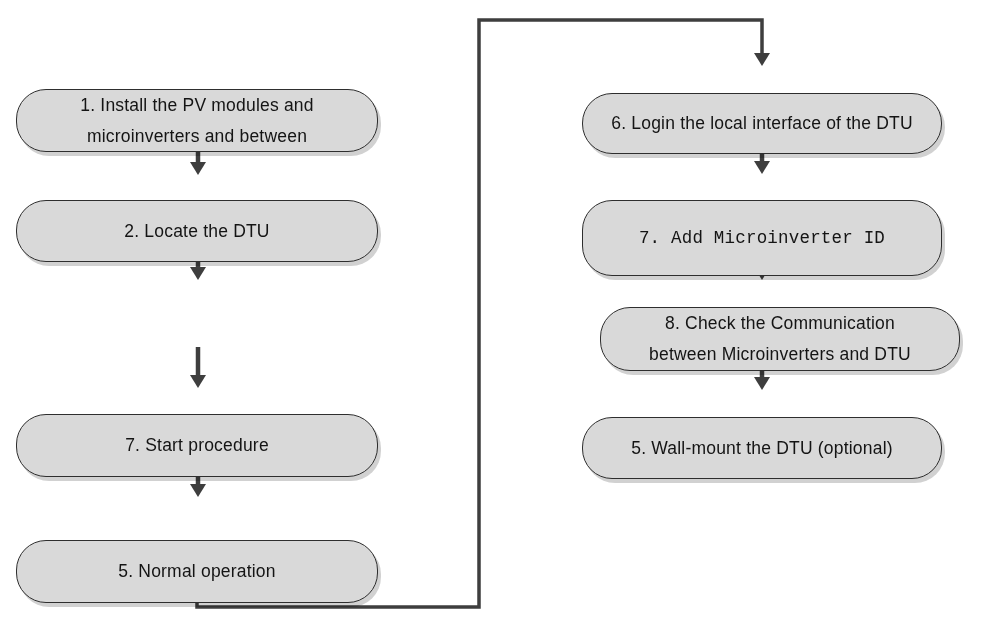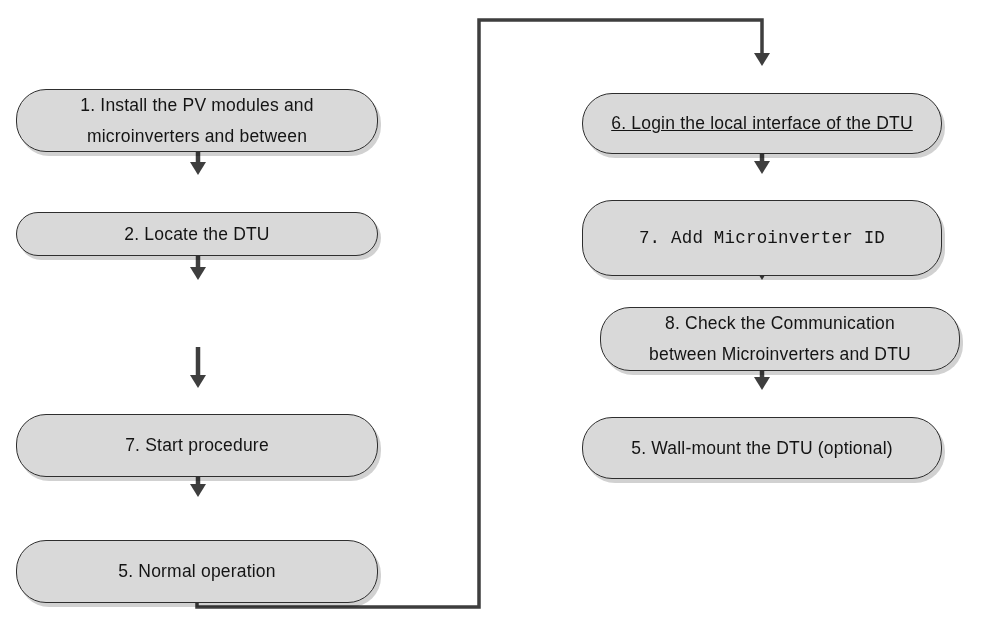--- a/index.html
+++ b/index.html
@@ -38,26 +38,26 @@
     font-size: 17.5px;
     line-height: 31px;
     color: #141414;
     letter-spacing: 0.2px;
     margin-top: 24px;
   }
   .box span { display: block; white-space: nowrap; }
 
   
   .s1 { left: 16px;  top: 65px;  width: 362px; height: 63px; }
-  .s2 { left: 16px;  top: 188px; width: 362px; height: 44px; }
+  .s2 { left: 16px;  top: 176px; width: 362px; height: 62px; }
   .s3 { left: 16px;  top: 283px; width: 362px; height: 64px; }
   .s4 { left: 16px;  top: 390px; width: 362px; height: 63px; }
   .s5 { left: 16px;  top: 516px; width: 362px; height: 63px; }
   
-  .s6 { left: 582px; top: 69px;  width: 360px; height: 61px; text-decoration: underline; }
+  .s6 { left: 582px; top: 69px;  width: 360px; height: 61px; }
   .s7 { left: 582px; top: 176px; width: 360px; height: 76px; font-family: Liberation Mono, monospace; }
   .s8 { left: 600px; top: 283px; width: 360px; height: 64px; }
   .s9 { left: 582px; top: 393px; width: 360px; height: 62px; }
 
   .arrow-line { stroke: #3e3e3e; stroke-width: 4.5; }
   .arrow-head { fill: #3e3e3e; }
   .loop-line  { stroke: #3e3e3e; stroke-width: 3.5; fill: none; }
 </style>
 </head>
 <body>

